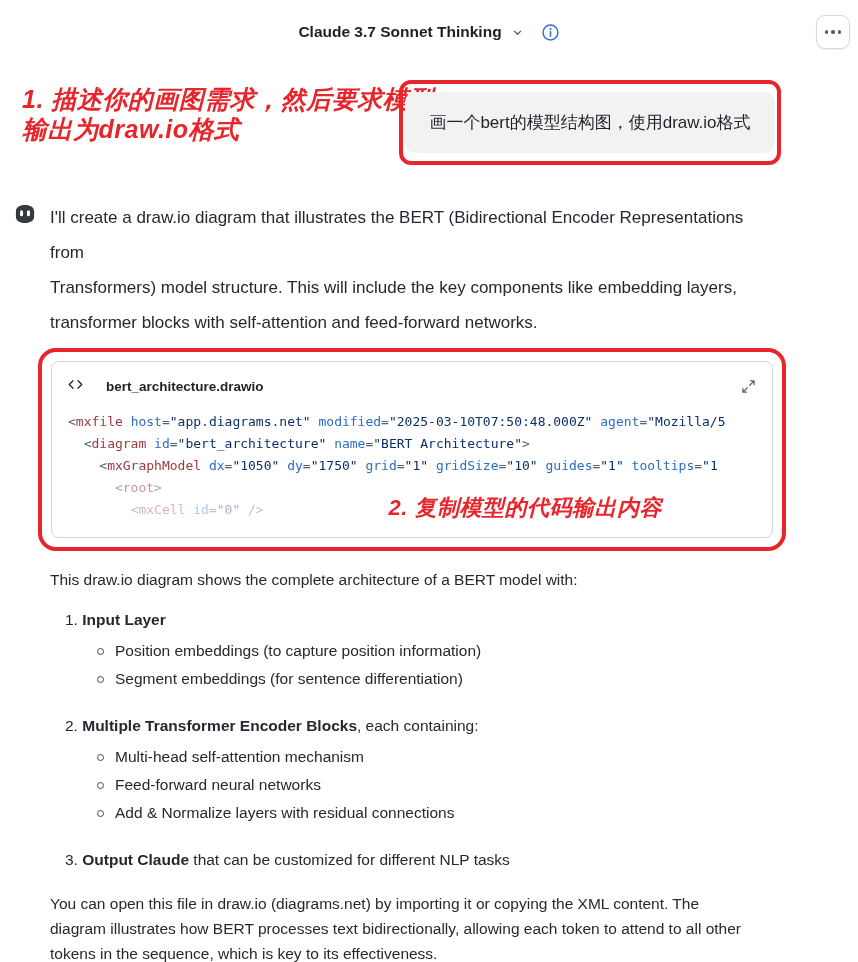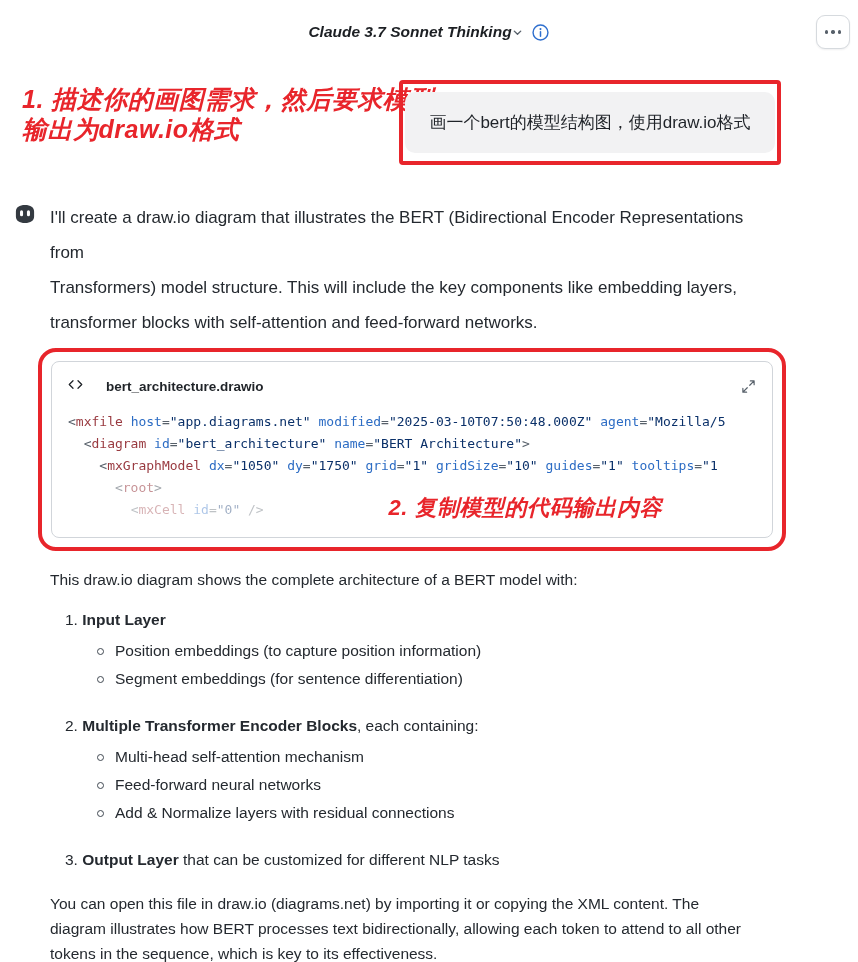--- a/index.html
+++ b/index.html
@@ -10,41 +10,41 @@
     --info-blue:#2f6fce;
   }
   *{box-sizing:border-box;}
   html,body{margin:0;padding:0;background:#fff;}
   .page{
     width:858px;height:962px;position:relative;overflow:hidden;background:#fff;
     font-family:"Liberation Sans",sans-serif;color:var(--ink);
   }
   
   .hdr{height:64px;display:flex;align-items:center;justify-content:center;position:relative;}
-  .model-sel{display:flex;align-items:center;cursor:pointer;font-style:italic;}
+  .model-sel{display:flex;align-items:center;gap:10px;cursor:pointer;}
   .model-name{font-size:15.5px;font-weight:700;color:#1c1f23;}
   .caret-icon{display:flex;}
   .info-icon{display:flex;margin-left:8px;}
   .more-btn{
     position:absolute;right:8px;top:15px;width:34px;height:34px;
     border:1px solid var(--border);border-radius:9px;background:#fff;
     box-shadow:0 1px 2px rgba(31,35,40,.07);
     display:flex;align-items:center;justify-content:center;gap:3px;cursor:pointer;
   }
   .more-btn i{display:block;width:3.4px;height:3.4px;border-radius:50%;background:var(--muted);}
   
   .top-row{position:relative;height:106px;margin-top:16px;}
   .annot-step1{
     position:absolute;left:22px;top:4px;
     font-size:25px;line-height:30px;font-weight:700;font-style:italic;
     color:var(--red);white-space:pre-line;letter-spacing:.5px;
   }
   .user-annot{
     position:absolute;right:77px;top:0;width:382px;height:85px;
-    border:4px solid var(--red);border-radius:4px;padding:8px 2px;
+    border:4px solid var(--red);border-radius:12px;padding:8px 2px;
   }
   .user-bubble{
     width:100%;height:100%;background:#f2f2f3;border-radius:10px;
     display:flex;align-items:center;justify-content:center;
     font-size:17px;color:#1f2328;
   }
   
   .intro-row{display:flex;gap:12px;margin:14px 12px 0;}
   .avatar{flex:none;width:26px;height:26px;margin-top:1px;}
   .intro-text{font-size:17px;line-height:35px;white-space:pre-line;width:730px;}
@@ -178,21 +178,21 @@
         </div>
         <div class="bullet-row">
           <span class="dot"></span>
           <span>Feed-forward neural networks</span>
         </div>
         <div class="bullet-row">
           <span class="dot"></span>
           <span>Add &amp; Normalize layers with residual connections</span>
         </div>
       </div>
-      <div class="li-head"><span>3. </span><span class="bold">Output Layer</span><span> that can be customized for different NLP tasks</span></div>
+      <div class="li-head"><span>3. </span><span class="bold">Output Claude</span><span> that can be customized for different NLP tasks</span></div>
     </div>
 
   <div class="para outro">You can open this file in draw.io (diagrams.net) by importing it or copying the XML content. The
 diagram illustrates how BERT processes text bidirectionally, allowing each token to attend to all other
 tokens in the sequence, which is key to its effectiveness.</div>
 
   <div class="actions" id="actions-root">
       <button class="action-btn" aria-label="thumbs-up">
         <svg width="19" height="19" viewBox="0 0 24 24" fill="none" stroke="#57606a" stroke-width="1.8" stroke-linecap="round" stroke-linejoin="round">
           <path d="M14 9V5a3 3 0 0 0-3-3l-4 9v11h11.28a2 2 0 0 0 2-1.7l1.38-9a2 2 0 0 0-2-2.3zM7 22H4a2 2 0 0 1-2-2v-7a2 2 0 0 1 2-2h3"></path>

